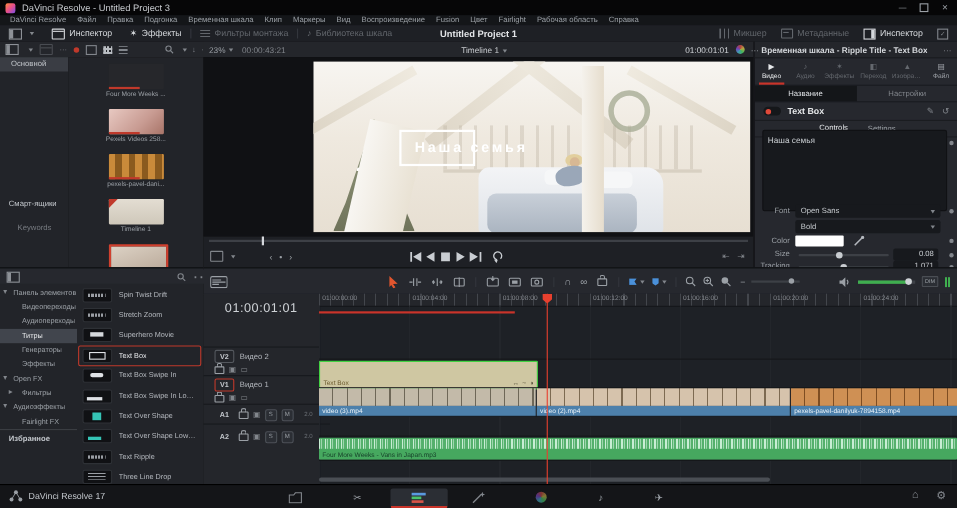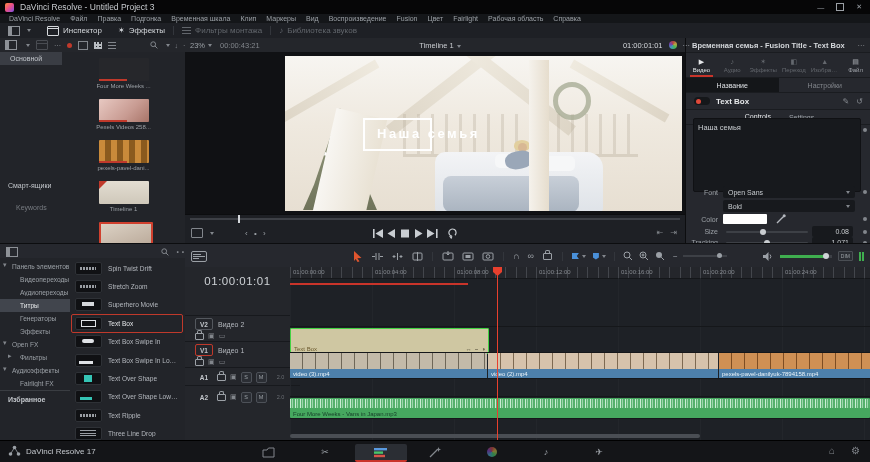--- a/index.html
+++ b/index.html
@@ -236,22 +236,38 @@
         <span>Эффекты</span>
       </div>
     <div class="sepv"></div>
     <div class="tbbtn dim">
         <span class="ic-lines"></span>
         <span>Фильтры монтажа</span>
       </div>
     <div class="sepv"></div>
     <div class="tbbtn dim">
         <span>♪</span>
-        <span>Библиотека звуков</span>
-      </div>
+        <span>Библиотека шкала</span>
+      </div>
+    <div class="proj-title">Untitled Project 1</div>
+    <div class="tb-right">
+      <div class="tbbtn dim" style="padding:0">
+          <span class="ic-sliders"></span>
+          <span>Микшер</span>
+        </div>
+      <div class="tbbtn dim" style="padding:0">
+          <span class="ic-tag"></span>
+          <span>Метаданные</span>
+        </div>
+      <div class="tbbtn lit" style="padding:0">
+          <span class="ic-insp"></span>
+          <span>Инспектор</span>
+        </div>
+      <span class="ic-check">✓</span>
+    </div>
   </div>
 
   <div class="r mp-toolbar">
     <span class="ic-panel"></span>
       <span class="caret"></span>
     <span class="ic-clap" style="opacity:.4"></span>
     <span>···</span>
     <span class="dotred"></span>
     <span class="vm1"></span>
     <span class="vm2"></span>
@@ -442,21 +458,21 @@
       <path d="M81 8.2a3.6 3.6 0 1 1 3-1" fill="none" stroke="#c9cdd2" stroke-width="1.2"></path>
     </svg>
     <div style="position:absolute;right:8px;top:13px;display:flex;gap:7px;font-size:8px;color:#82868c">
       <span>⇤</span>
       <span>⇥</span>
     </div>
   </div>
 
   <div class="r insp">
     <div class="insp-head">
-      <span class="ellip">Временная семья - Fusion Title - Text Box</span>
+      <span class="ellip">Временная шкала - Ripple Title - Text Box</span>
       <span style="margin-left:auto;font-weight:normal;color:#82868c">···</span>
     </div>
     <div class="itabs">
       <div class="itab active">
           <span class="tabic">▶</span>
           <span>Видео</span>
         </div>
       <div class="itab">
           <span class="tabic">♪</span>
           <span>Аудио</span>

